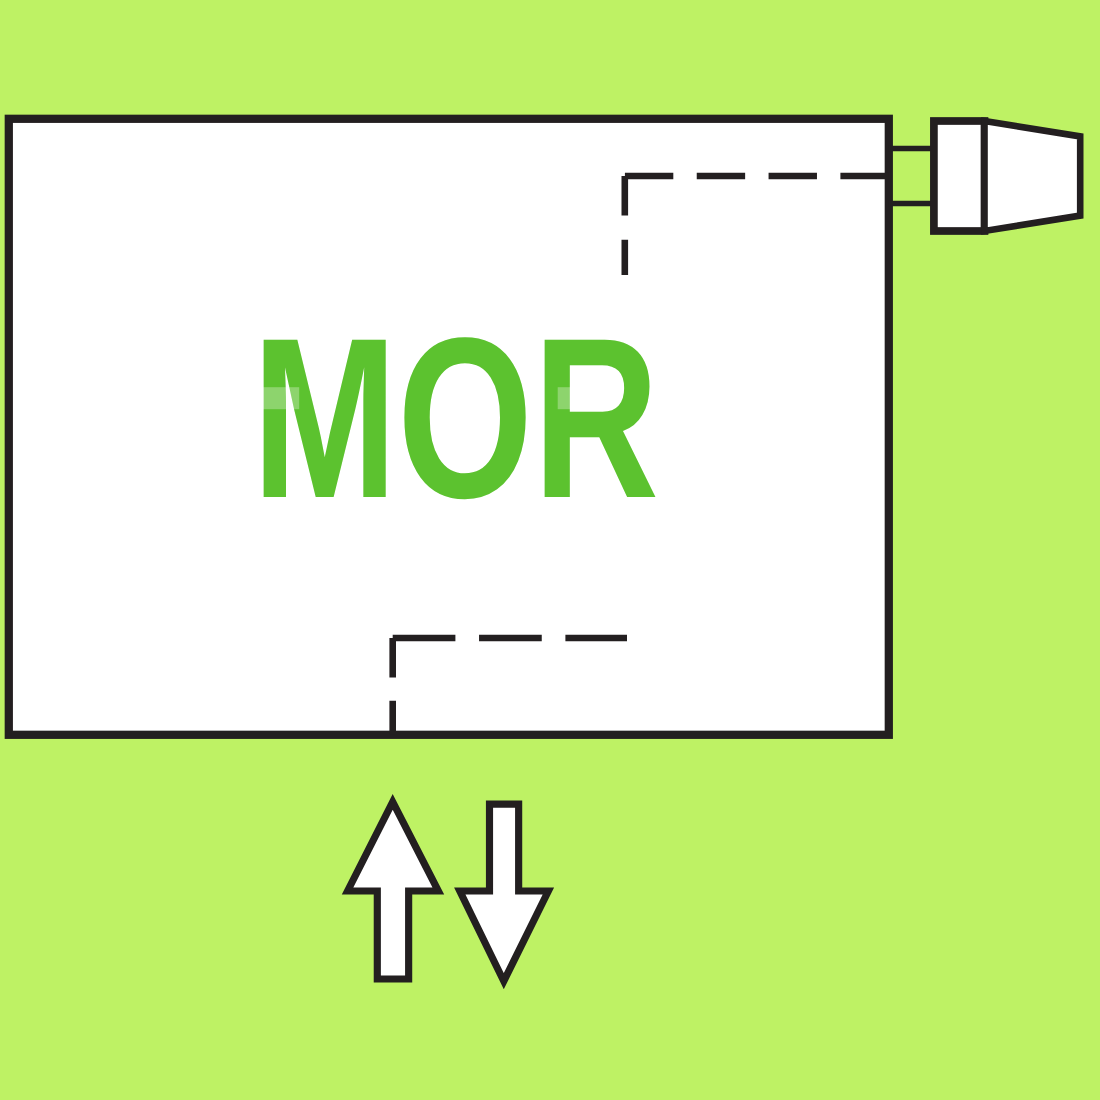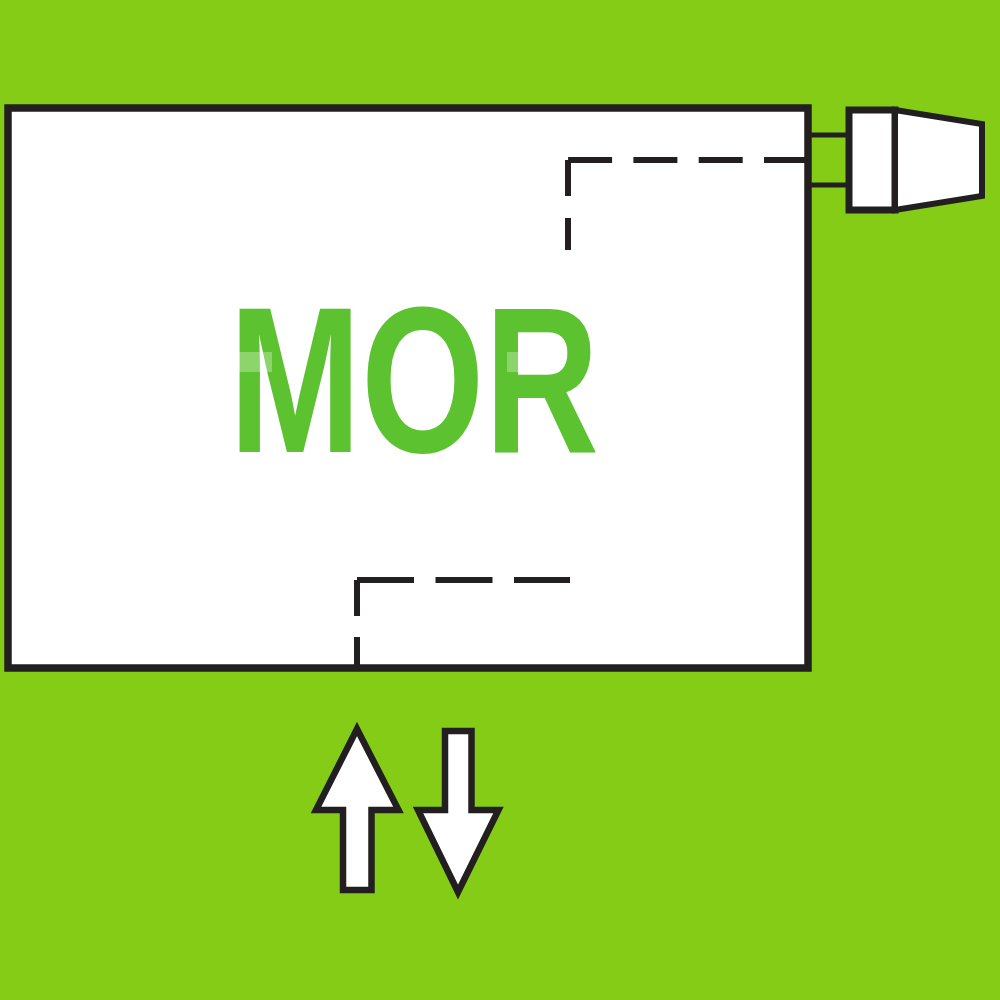--- a/index.html
+++ b/index.html
@@ -4,21 +4,21 @@
 <style>
   html, body {
     margin: 0;
     padding: 0;
     background: #ffffff;
   }
   .stage {
     position: relative;
     width: 1000px;
     height: 1000px;
-    background: #84cc16;
+    background: #bef264;
     overflow: hidden;
   }
   .stage svg {
     position: absolute;
     top: 0;
     left: 0;
   }
   .model-label-text {
     font-family: "Liberation Sans", "DejaVu Sans", sans-serif;
     font-weight: bold;

